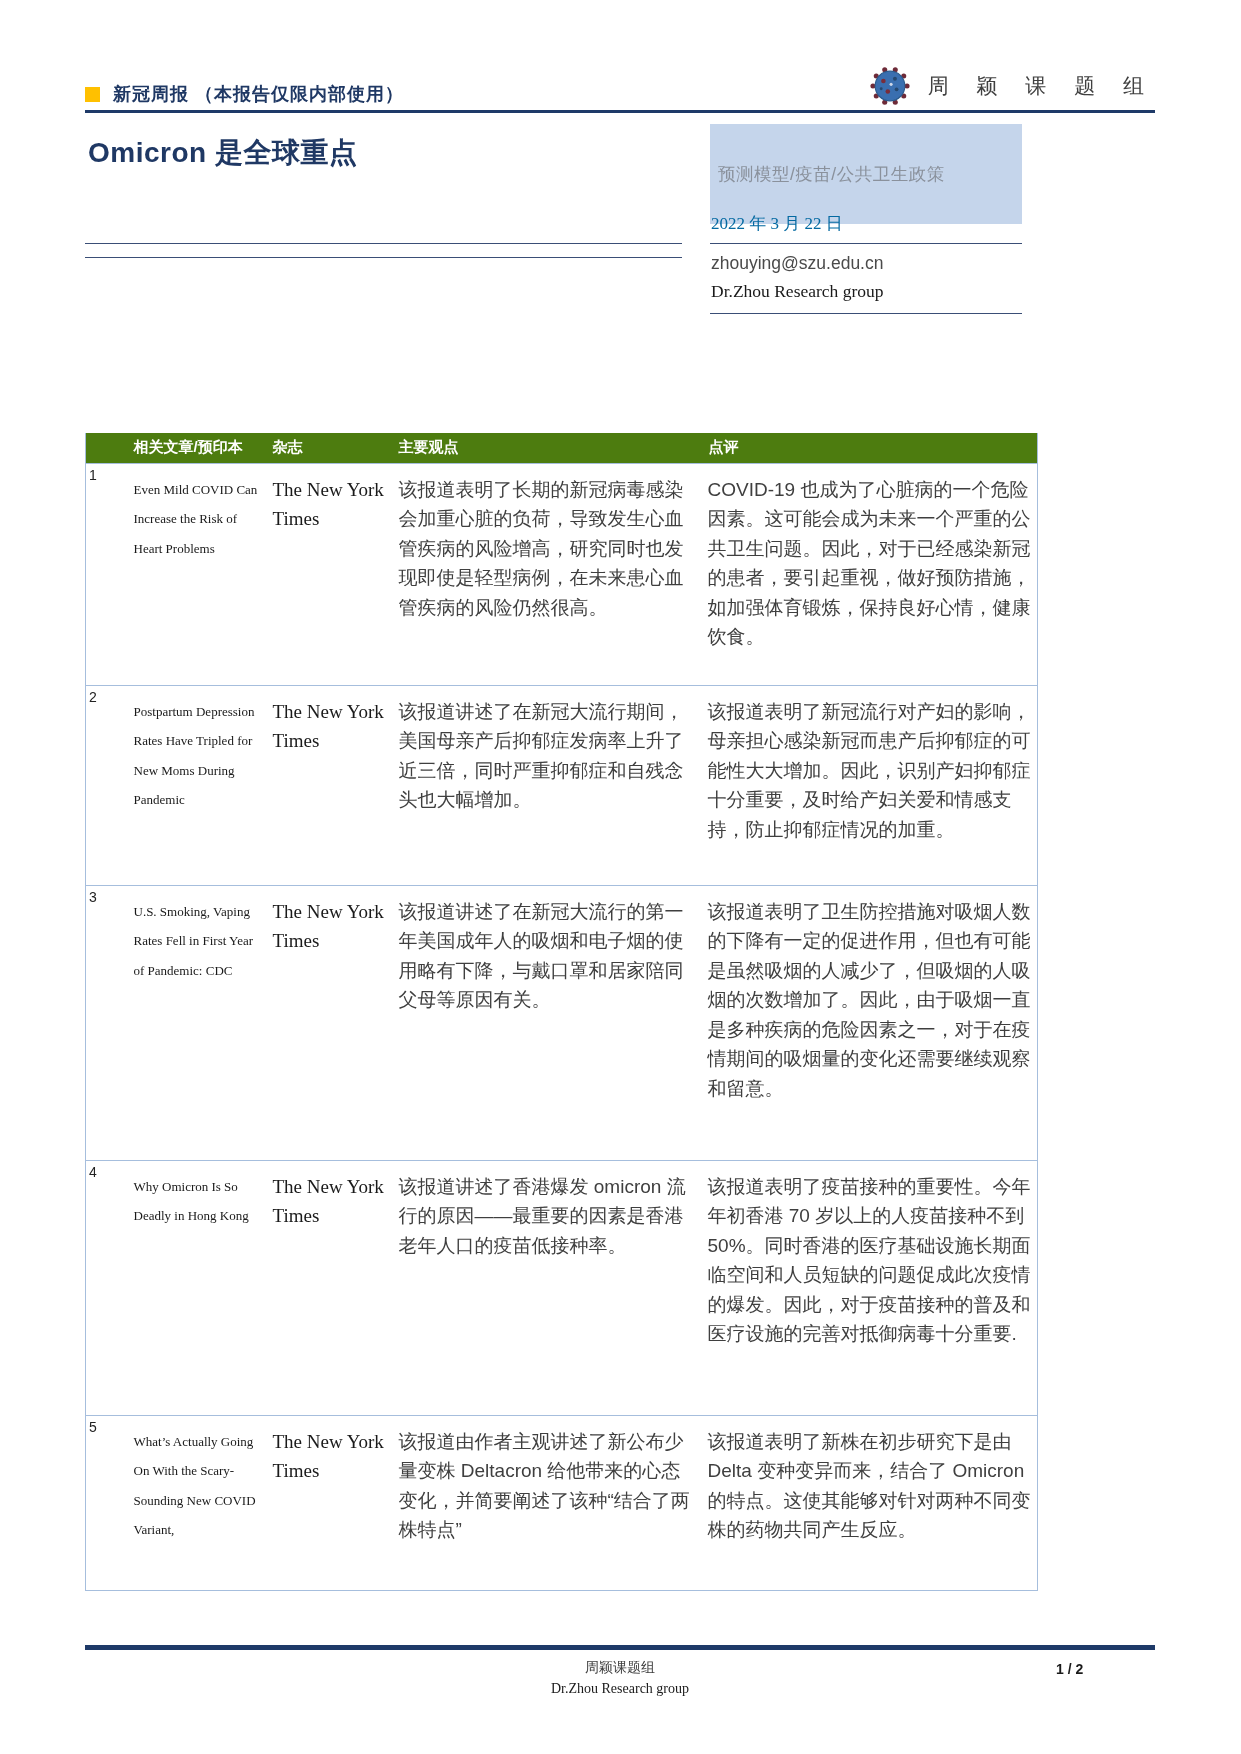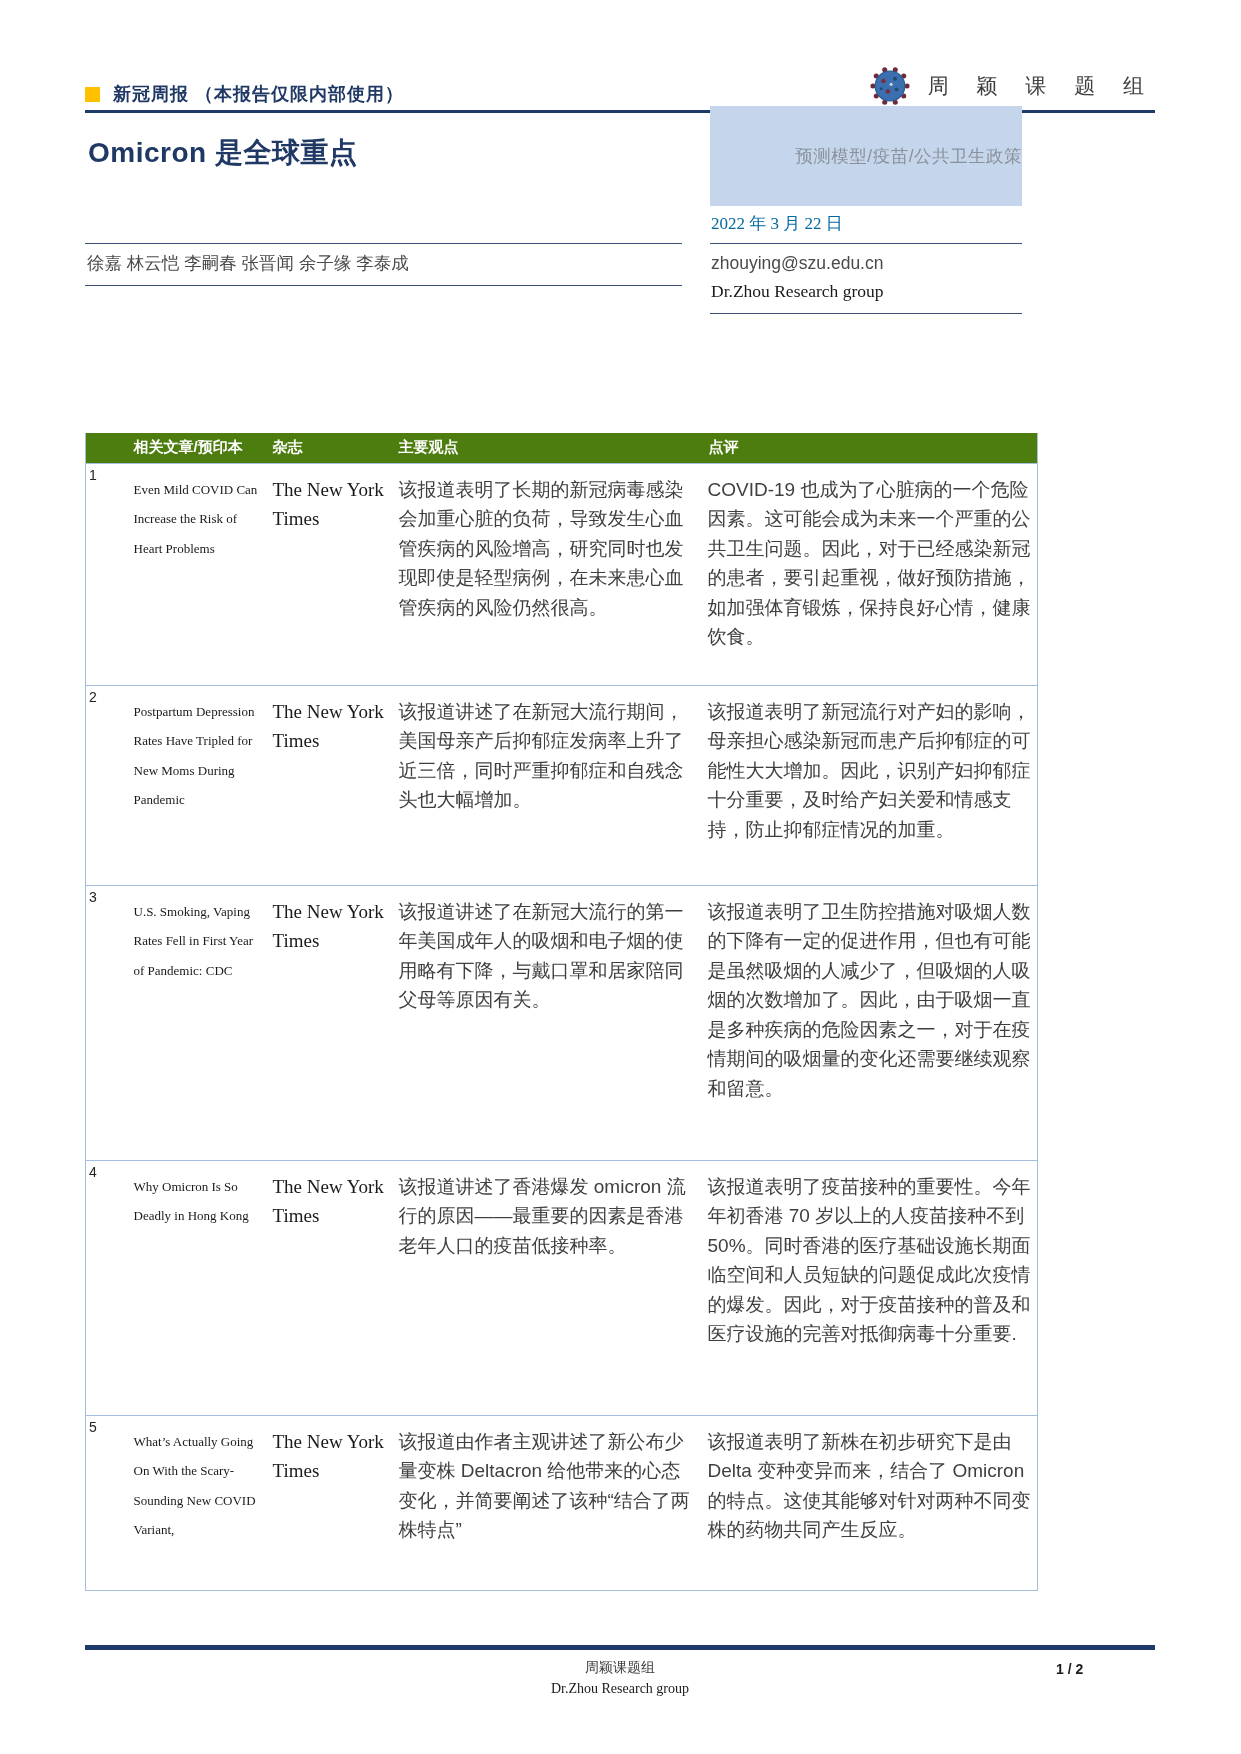--- a/index.html
+++ b/index.html
@@ -22,23 +22,23 @@
   .header-right { display:flex; align-items:center; gap:16px; padding-bottom:2px; }
   .virus-icon { width:44px; height:44px; display:block; }
   .group-name { font-size:21px; color:#404040; letter-spacing:11px; white-space:nowrap; }
 
   
   .page-title {
     position:absolute; left:88px; top:134px; margin:0;
     font-size:28px; font-weight:bold; color:#1F3864; letter-spacing:0.5px;
   }
   .topic-box {
-    position:absolute; left:710px; top:106px; width:312px; height:100px;
+    position:absolute; left:710px; top:124px; width:312px; height:100px;
     background:#C5D5EB; box-sizing:border-box;
-    display:flex; align-items:center; padding-left:8px;justify-content:flex-end;
+    display:flex; align-items:center; padding-left:8px;
   }
   .topic-text { color:#8A919C; font-size:17.5px; letter-spacing:0.5px; }
 
   
   .meta-date {
     position:absolute; left:711px; top:212px;
     font-family:"Liberation Serif", serif; font-size:17px; color:#0369a1;
   }
   .meta-left {
     position:absolute; left:85px; top:243px; width:597px;
@@ -135,21 +135,20 @@
     </div>
   </div>
 
   <h1 class="page-title">Omicron 是全球重点</h1>
   <div class="topic-box">
     <span class="topic-text">预测模型/疫苗/公共卫生政策</span>
   </div>
   <div class="meta-date">2022 年 3 月 22 日</div>
 
   <div class="meta-left">
-    <div class="meta-line">徐嘉 林云恺 李嗣春 张晋闻 余子缘 李泰成</div>
   </div>
   <div class="meta-right">
     <div class="email-line">zhouying@szu.edu.cn</div>
     <div class="group-line">Dr.Zhou Research group</div>
   </div>
 
   <table class="articles-table">
     <colgroup>
       <col style="width:45px">
         <col style="width:137px">

